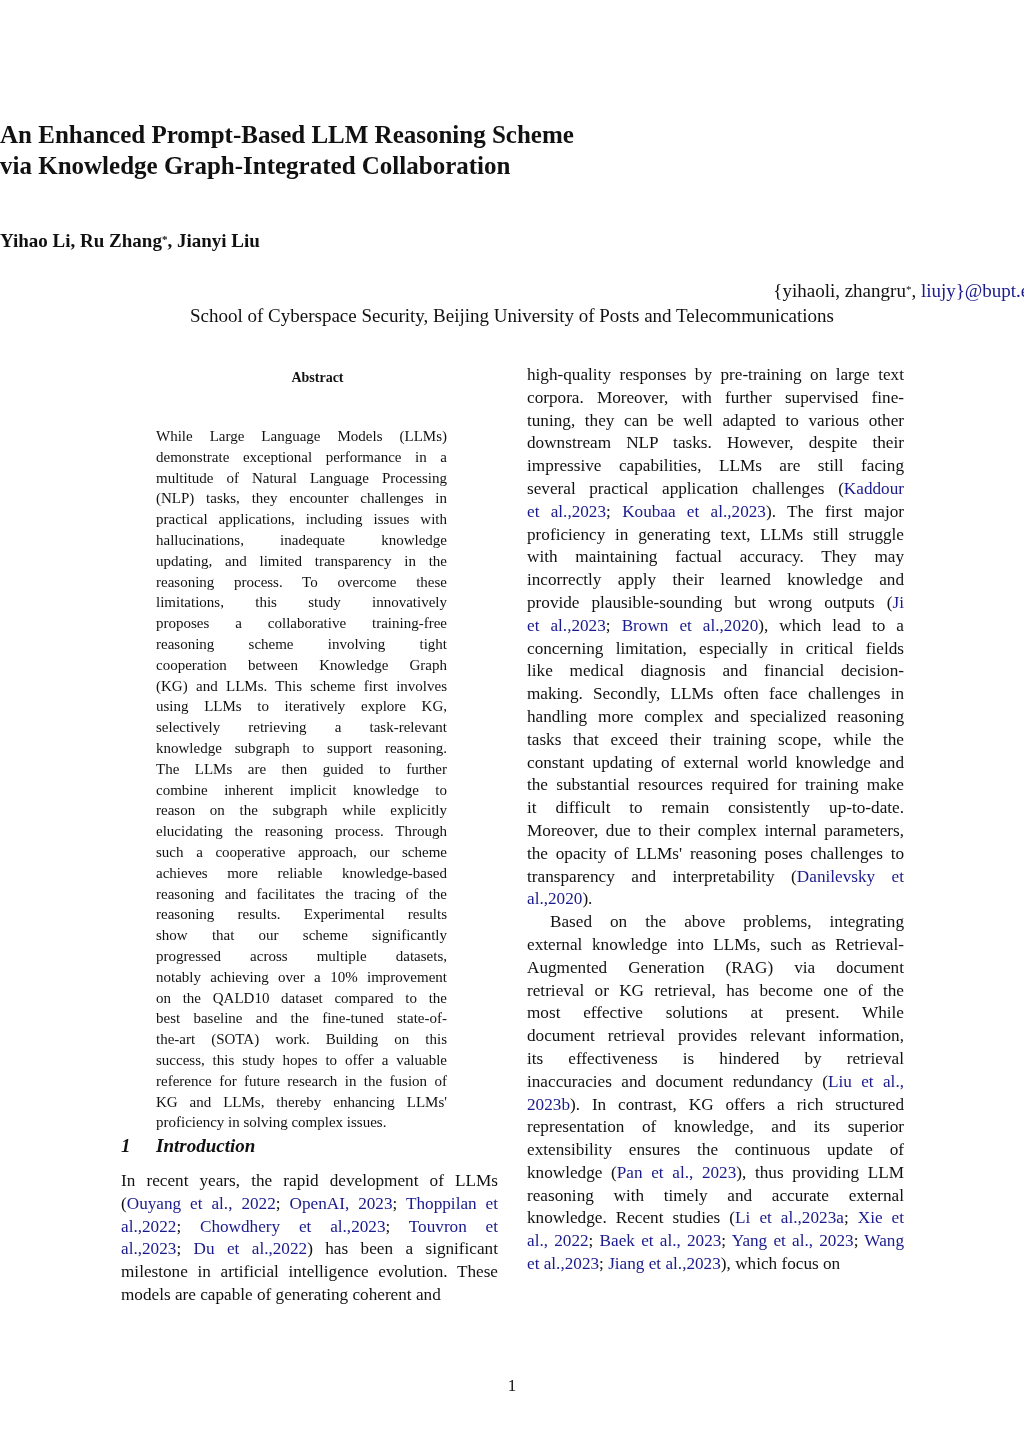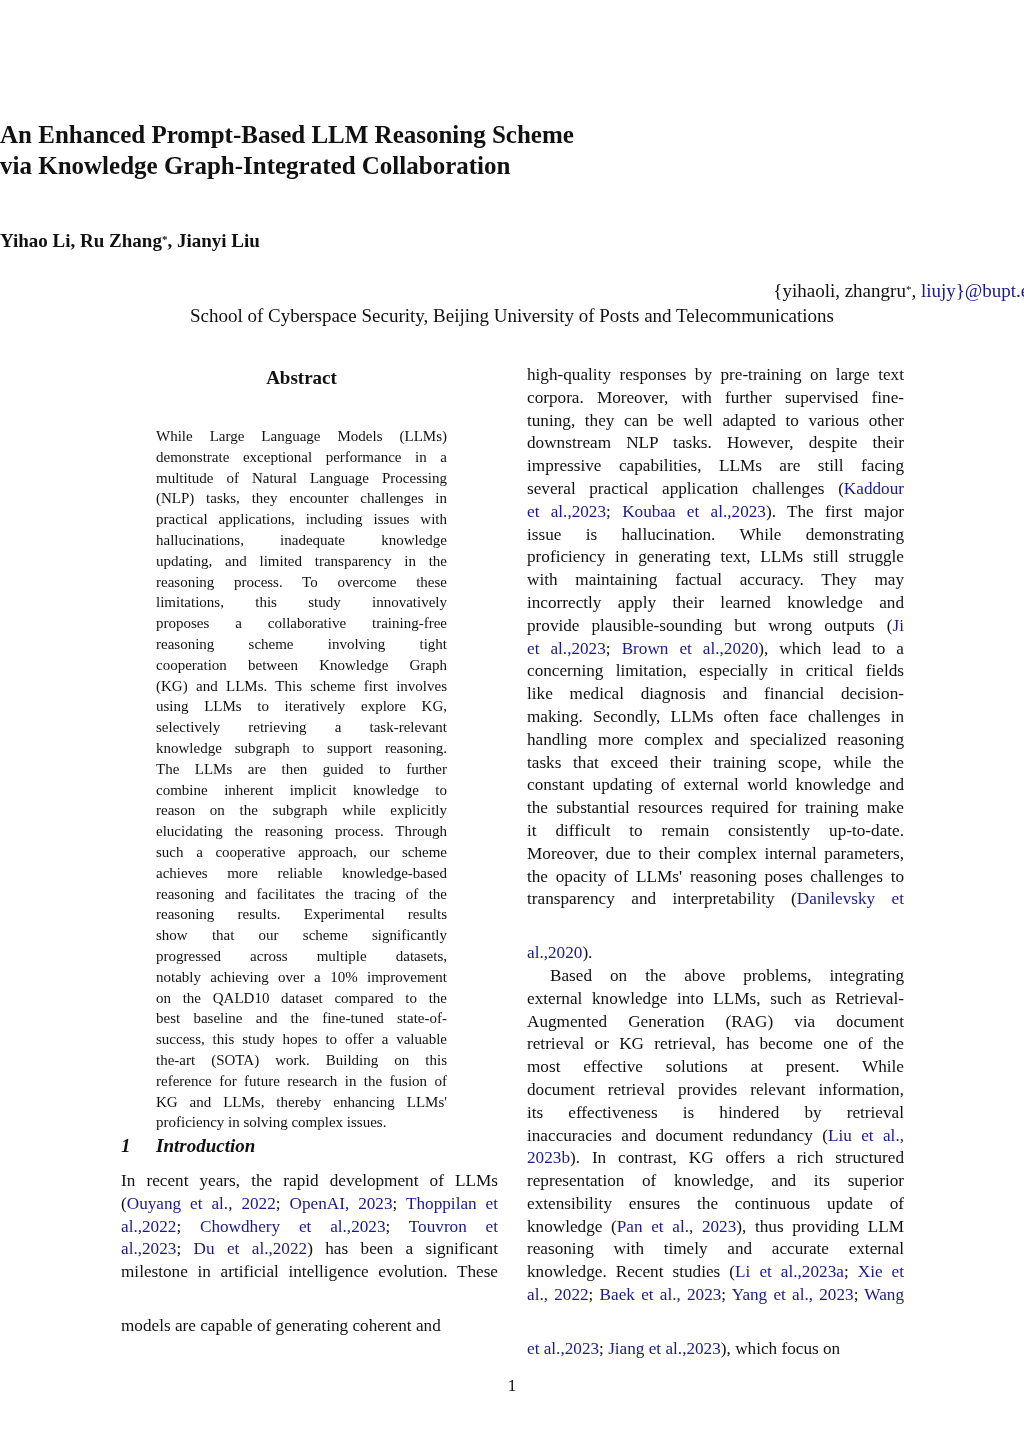--- a/index.html
+++ b/index.html
@@ -8,31 +8,31 @@
     .title { position: absolute; left: 0; top: 119px; width: 1024px; text-align: left;
              font-weight: bold; font-size: 25px; line-height: 31px; color: #111; }
     .authors { position: absolute; left: 0; top: 228px; width: 1024px; text-align: left;
                font-weight: bold; font-size: 19px; line-height: 26px; }
     .emails { position: absolute; left: 0; top: 278px; width: 1024px; text-align: right;
               font-size: 19px; line-height: 26px; margin-left: 47px; }
     .affil { position: absolute; left: 0; top: 303px; width: 1024px; text-align: center;
              font-size: 19px; line-height: 26px; }
     sup { font-size: 11px; vertical-align: top; position: relative; top: -2px; }
     .link { color: #1a1a8c; }
-    .abs-head { position: absolute; left: 156px; top: 365px; width: 291px; text-align: center;
-                font-weight: bold; font-size: 19px; line-height: 26px; }
+    .abs-head { position: absolute; left: 172px; top: 365px; width: 291px; text-align: center;
+                font-weight: bold; font-size: 14px; line-height: 26px; }
     .abs-body { position: absolute; left: 156px; top: 405px; width: 291px;
                 font-size: 15px; line-height: 20.8px; text-align: justify; margin-top: 21px; }
     .abs-body .ln { display: block; text-align: justify; text-align-last: justify; height: 20.8px; white-space: nowrap; }
     .abs-body .ln.last { text-align-last: left; }
     .sec-head { position: absolute; left: 121px; top: 1133px; font-weight: bold; font-size: 19px; line-height: 26px; font-style: italic; }
     .sec-head .num { display: inline-block; width: 35px; }
     .col { position: absolute; font-size: 17.2px; line-height: 22.8px; }
     .col .ln { display: block; text-align: justify; text-align-last: justify; height: 22.8px; white-space: nowrap; }
-    .col .ln.last { text-align-last: left; margin-top: 31px; }
+    .col .ln.last { text-align-last: left; }
     .col .ln.indent { padding-left: 23px; }
     .left-col { left: 121px; top: 1170px; width: 377px; }
     .right-col { left: 527px; top: 364px; width: 377px; }
     .page-num { position: absolute; left: 0; top: 1376px; width: 1024px; text-align: center; font-size: 17px; }
   </style>
 </head>
 <body>
 
 <div class="title">
   <div>An Enhanced Prompt-Based LLM Reasoning Scheme</div>
@@ -73,22 +73,22 @@
     <span class="ln">elucidating the reasoning process. Through</span>
     <span class="ln">such a cooperative approach, our scheme</span>
     <span class="ln">achieves more reliable knowledge-based</span>
     <span class="ln">reasoning and facilitates the tracing of the</span>
     <span class="ln">reasoning results. Experimental results</span>
     <span class="ln">show that our scheme significantly</span>
     <span class="ln">progressed across multiple datasets,</span>
     <span class="ln">notably achieving over a 10% improvement</span>
     <span class="ln">on the QALD10 dataset compared to the</span>
     <span class="ln">best baseline and the fine-tuned state-of-</span>
+    <span class="ln">the-art (SOTA) work. Building on this</span>
     <span class="ln">success, this study hopes to offer a valuable</span>
-    <span class="ln">the-art (SOTA) work. Building on this</span>
     <span class="ln">reference for future research in the fusion of</span>
     <span class="ln">KG and LLMs, thereby enhancing LLMs'</span>
     <span class="ln last">proficiency in solving complex issues.</span>
   </div>
 
 <div class="sec-head">
   <span class="num">1</span><span>Introduction</span>
 </div>
 
 <div class="col left-col" id="left-col">
@@ -100,21 +100,20 @@
     <span class="ln last"><span>models are capable of generating coherent and</span></span>
   </div>
 <div class="col right-col" id="right-col">
     <span class="ln"><span>high-quality responses by pre-training on large text</span></span>
     <span class="ln"><span>corpora. Moreover, with further supervised fine-</span></span>
     <span class="ln"><span>tuning, they can be well adapted to various other</span></span>
     <span class="ln"><span>downstream NLP tasks. However, despite their</span></span>
     <span class="ln"><span>impressive capabilities, LLMs are still facing</span></span>
     <span class="ln"><span>several practical application challenges (</span><span class="link">Kaddour</span></span>
     <span class="ln"><span class="link">et al.,2023</span><span>; </span><span class="link">Koubaa et al.,2023</span><span>). The first major</span></span>
-    <span class="ln"><span>issue is hallucination. While demonstrating</span></span>
     <span class="ln"><span>proficiency in generating text, LLMs still struggle</span></span>
     <span class="ln"><span>with maintaining factual accuracy. They may</span></span>
     <span class="ln"><span>incorrectly apply their learned knowledge and</span></span>
     <span class="ln"><span>provide plausible-sounding but wrong outputs (</span><span class="link">Ji</span></span>
     <span class="ln"><span class="link">et al.,2023</span><span>; </span><span class="link">Brown et al.,2020</span><span>), which lead to a</span></span>
     <span class="ln"><span>concerning limitation, especially in critical fields</span></span>
     <span class="ln"><span>like medical diagnosis and financial decision-</span></span>
     <span class="ln"><span>making. Secondly, LLMs often face challenges in</span></span>
     <span class="ln"><span>handling more complex and specialized reasoning</span></span>
     <span class="ln"><span>tasks that exceed their training scope, while the</span></span>

